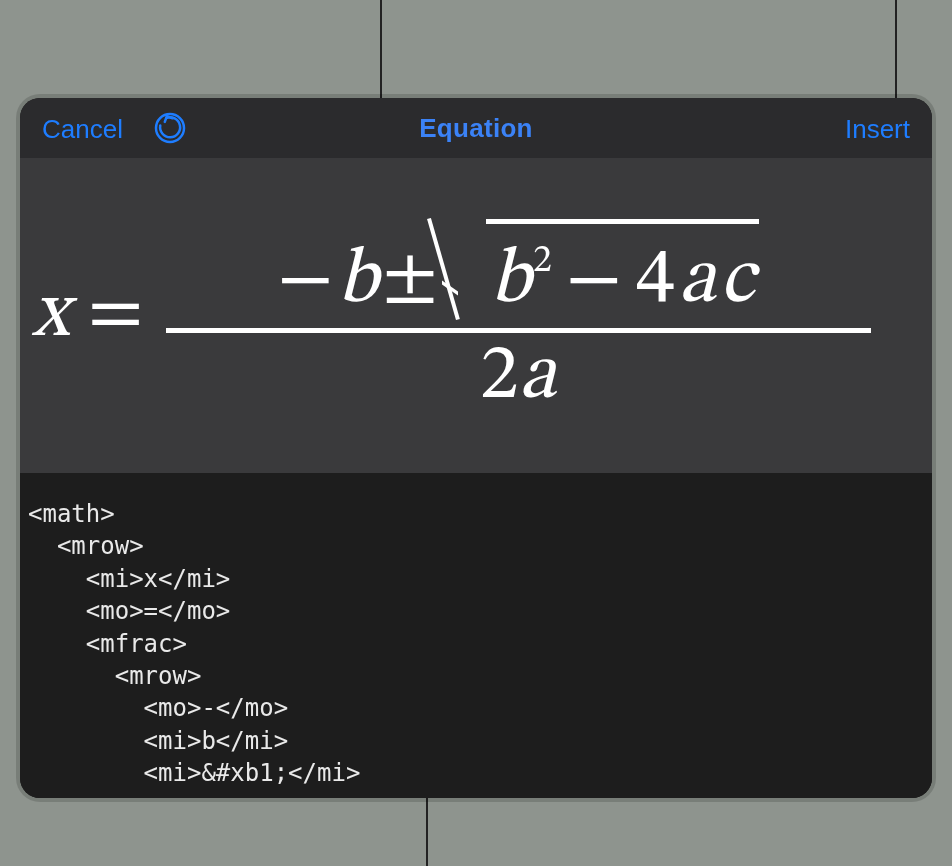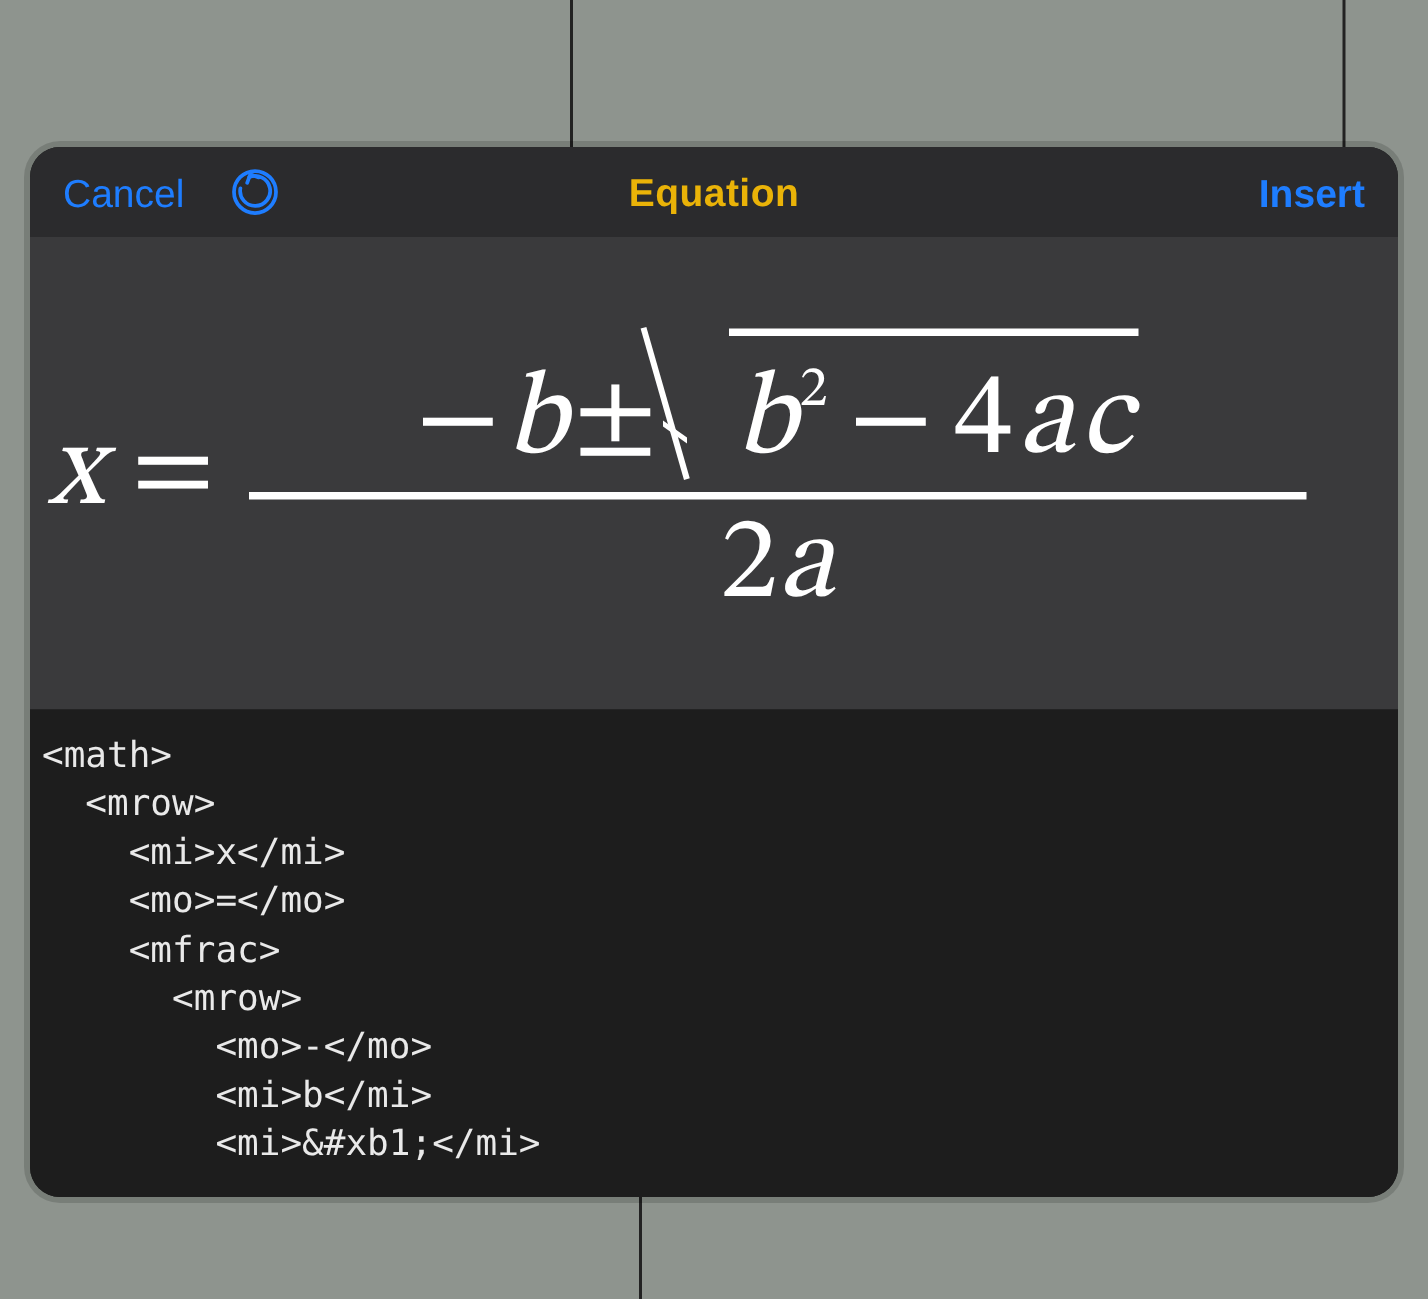--- a/index.html
+++ b/index.html
@@ -45,31 +45,31 @@
   .tb-undo {
     position: absolute;
     left: 130px; top: 10px;
     width: 40px; height: 40px;
     color: #1e7dff;
     cursor: pointer;
     display:flex;align-items:center;justify-content:center;
   }
   .tb-title {
     margin: 0 auto;
-    color: #eab308;
+    color: #3b82f6;
     font-size: 26px;
     font-weight: 700;
     letter-spacing: 0.3px;
   }
   .tb-insert {
     position: absolute;
     right: 22px; top: 16px;
     color: #1e7dff;
     font-size: 26px;
-    font-weight: 700;
+    font-weight: 400;
     cursor: pointer;
   }
   .preview-pane {
     background: #3a3a3c;
     height: 315px;
     display: flex;
     align-items: center;
     padding: 0 18px 0 12px;
     color: #fff;
     overflow: hidden;
@@ -77,20 +77,21 @@
   .code-pane {
     background: #1d1d1d;
     color: #e9e9e9;
     font-family: "SF Mono", Menlo, Consolas, monospace;
     font-size: 24px;
     line-height: 1.35;
     padding: 14px 8px 14px 8px;
     height: 325px;
     white-space: pre;
     overflow: hidden;
+    margin-top: 11px;
   }
   
   .eq {
     display: flex;
     align-items: center;
     font-family: "STIX Two Math","Cambria Math","Latin Modern Math", "Times New Roman", serif;
     font-style: italic;
   }
   .eq .op { font-style: normal; }
   .eq-x { font-size: 78px; margin-right: 18px; line-height:1; }

